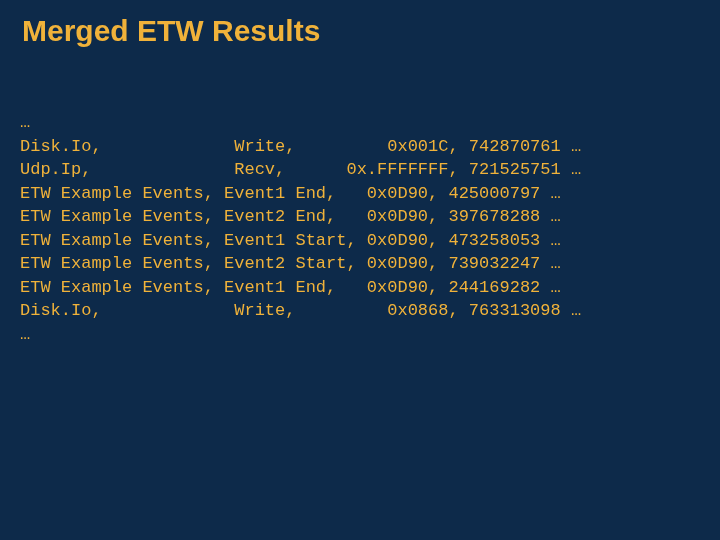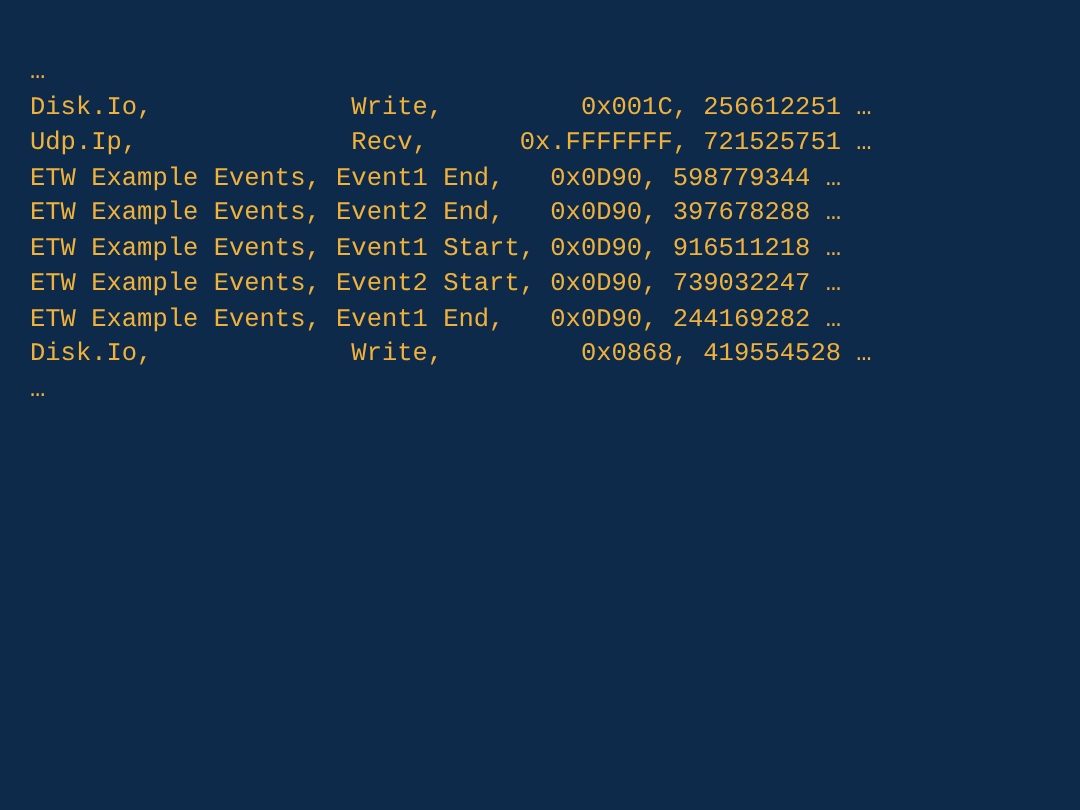--- a/index.html
+++ b/index.html
@@ -28,25 +28,26 @@
     font-size: 17px;
     line-height: 1.38;
     color: #f0b23a;
     white-space: pre;
   }
 </style>
 </head>
 <body>
 
 <div class="slide">
+  <h1 class="title">Merged ETW Results</h1>
   <div class="code">
 <span>…</span>
-<span>Disk.Io,             Write,         0x001C, 256612251 …</span>
+<span>Disk.Io,             Write,         0x001C, 742870761 …</span>
 <span>Udp.Ip,              Recv,      0x.FFFFFFF, 721525751 …</span>
-<span>ETW Example Events, Event1 End,   0x0D90, 598779344 …</span>
+<span>ETW Example Events, Event1 End,   0x0D90, 425000797 …</span>
 <span>ETW Example Events, Event2 End,   0x0D90, 397678288 …</span>
-<span>ETW Example Events, Event1 Start, 0x0D90, 916511218 …</span>
+<span>ETW Example Events, Event1 Start, 0x0D90, 473258053 …</span>
 <span>ETW Example Events, Event2 Start, 0x0D90, 739032247 …</span>
 <span>ETW Example Events, Event1 End,   0x0D90, 244169282 …</span>
-<span>Disk.Io,             Write,         0x0868, 419554528 …</span>
+<span>Disk.Io,             Write,         0x0868, 763313098 …</span>
 <span>…</span>
   </div>
 </div>
 
 </body></html>

